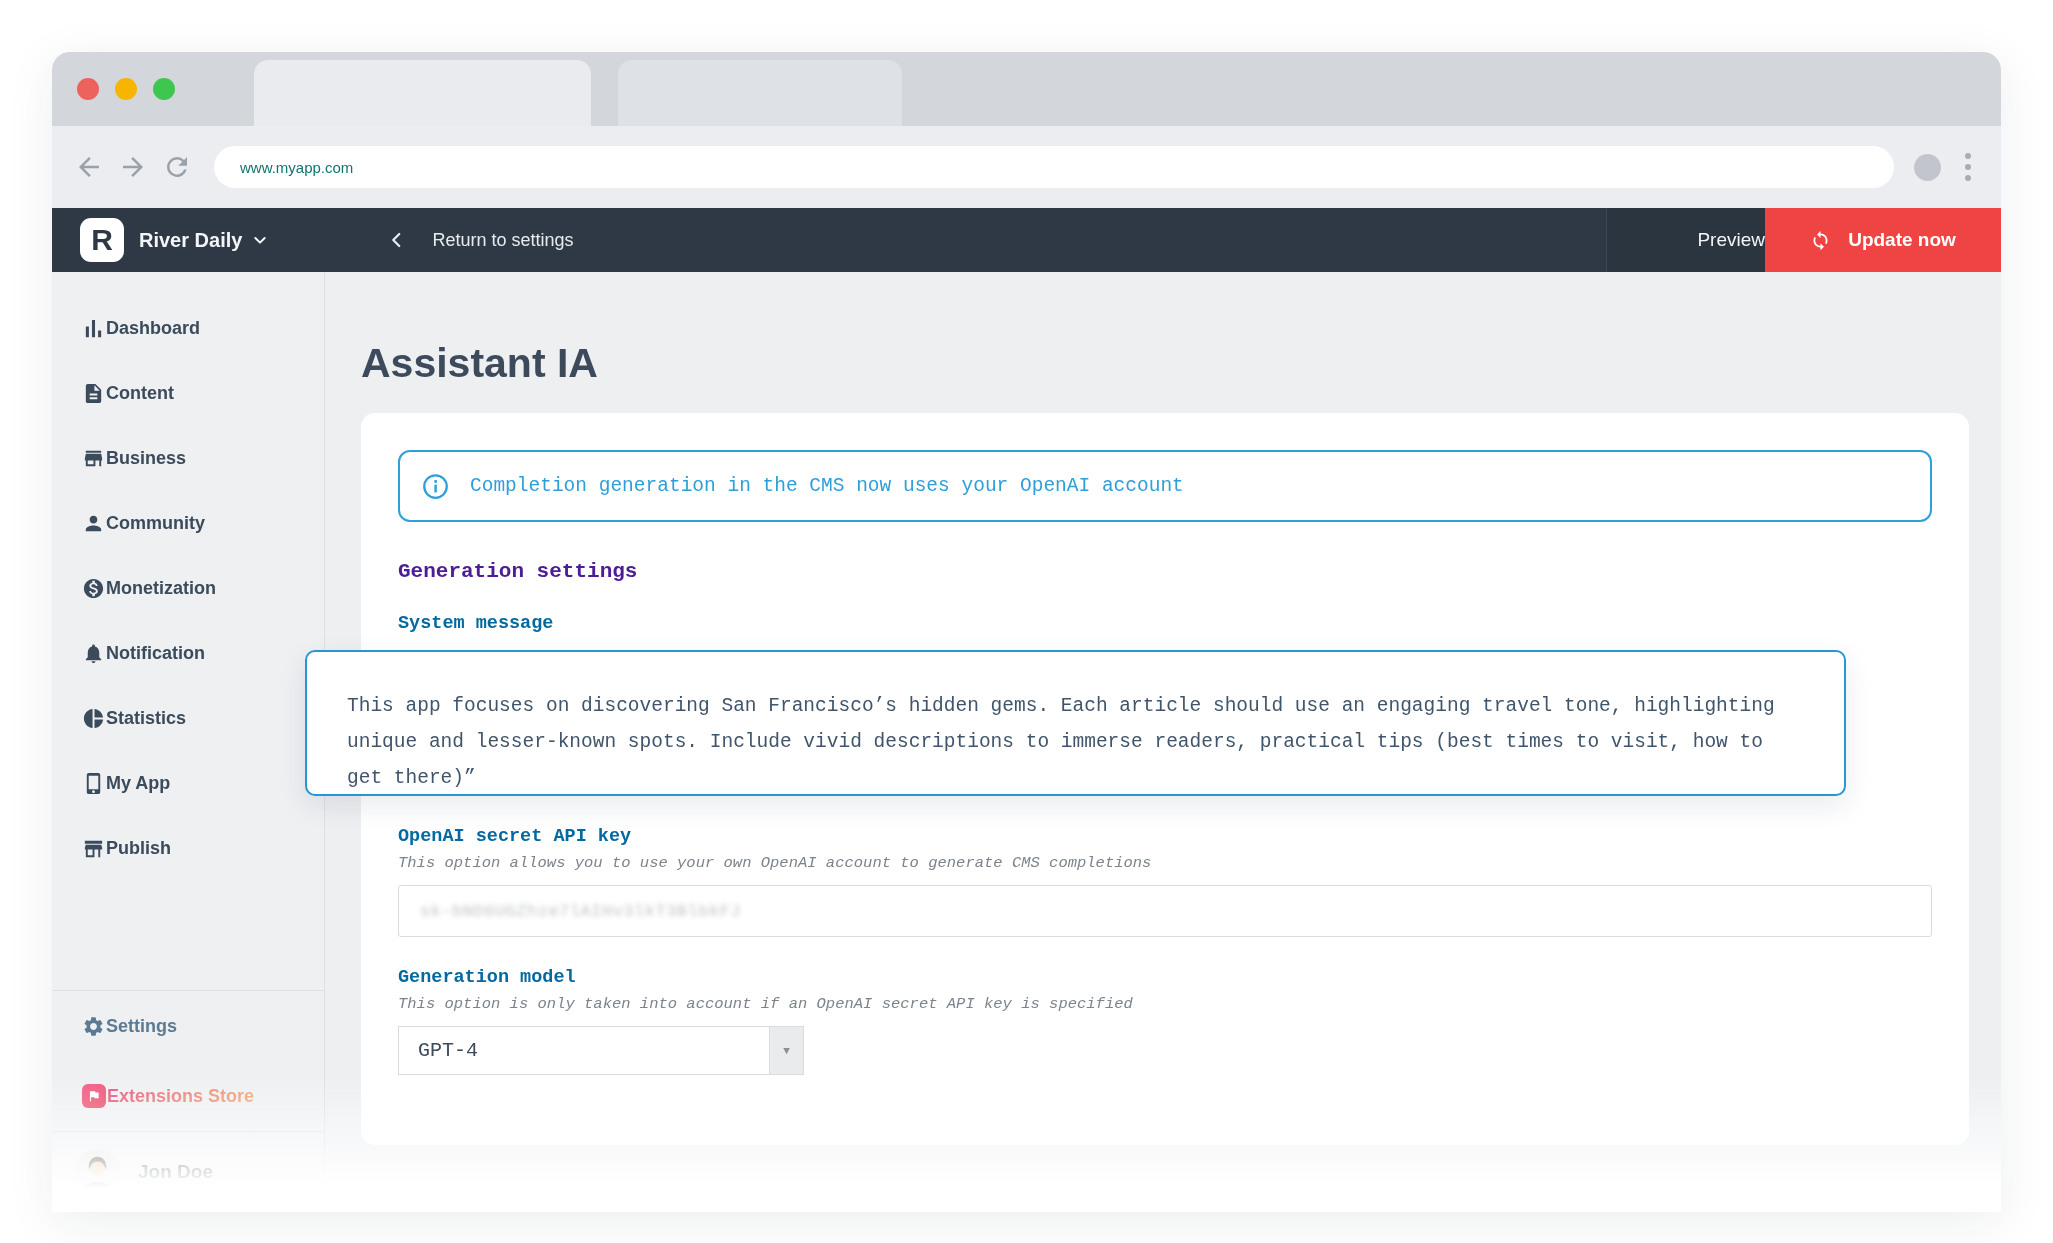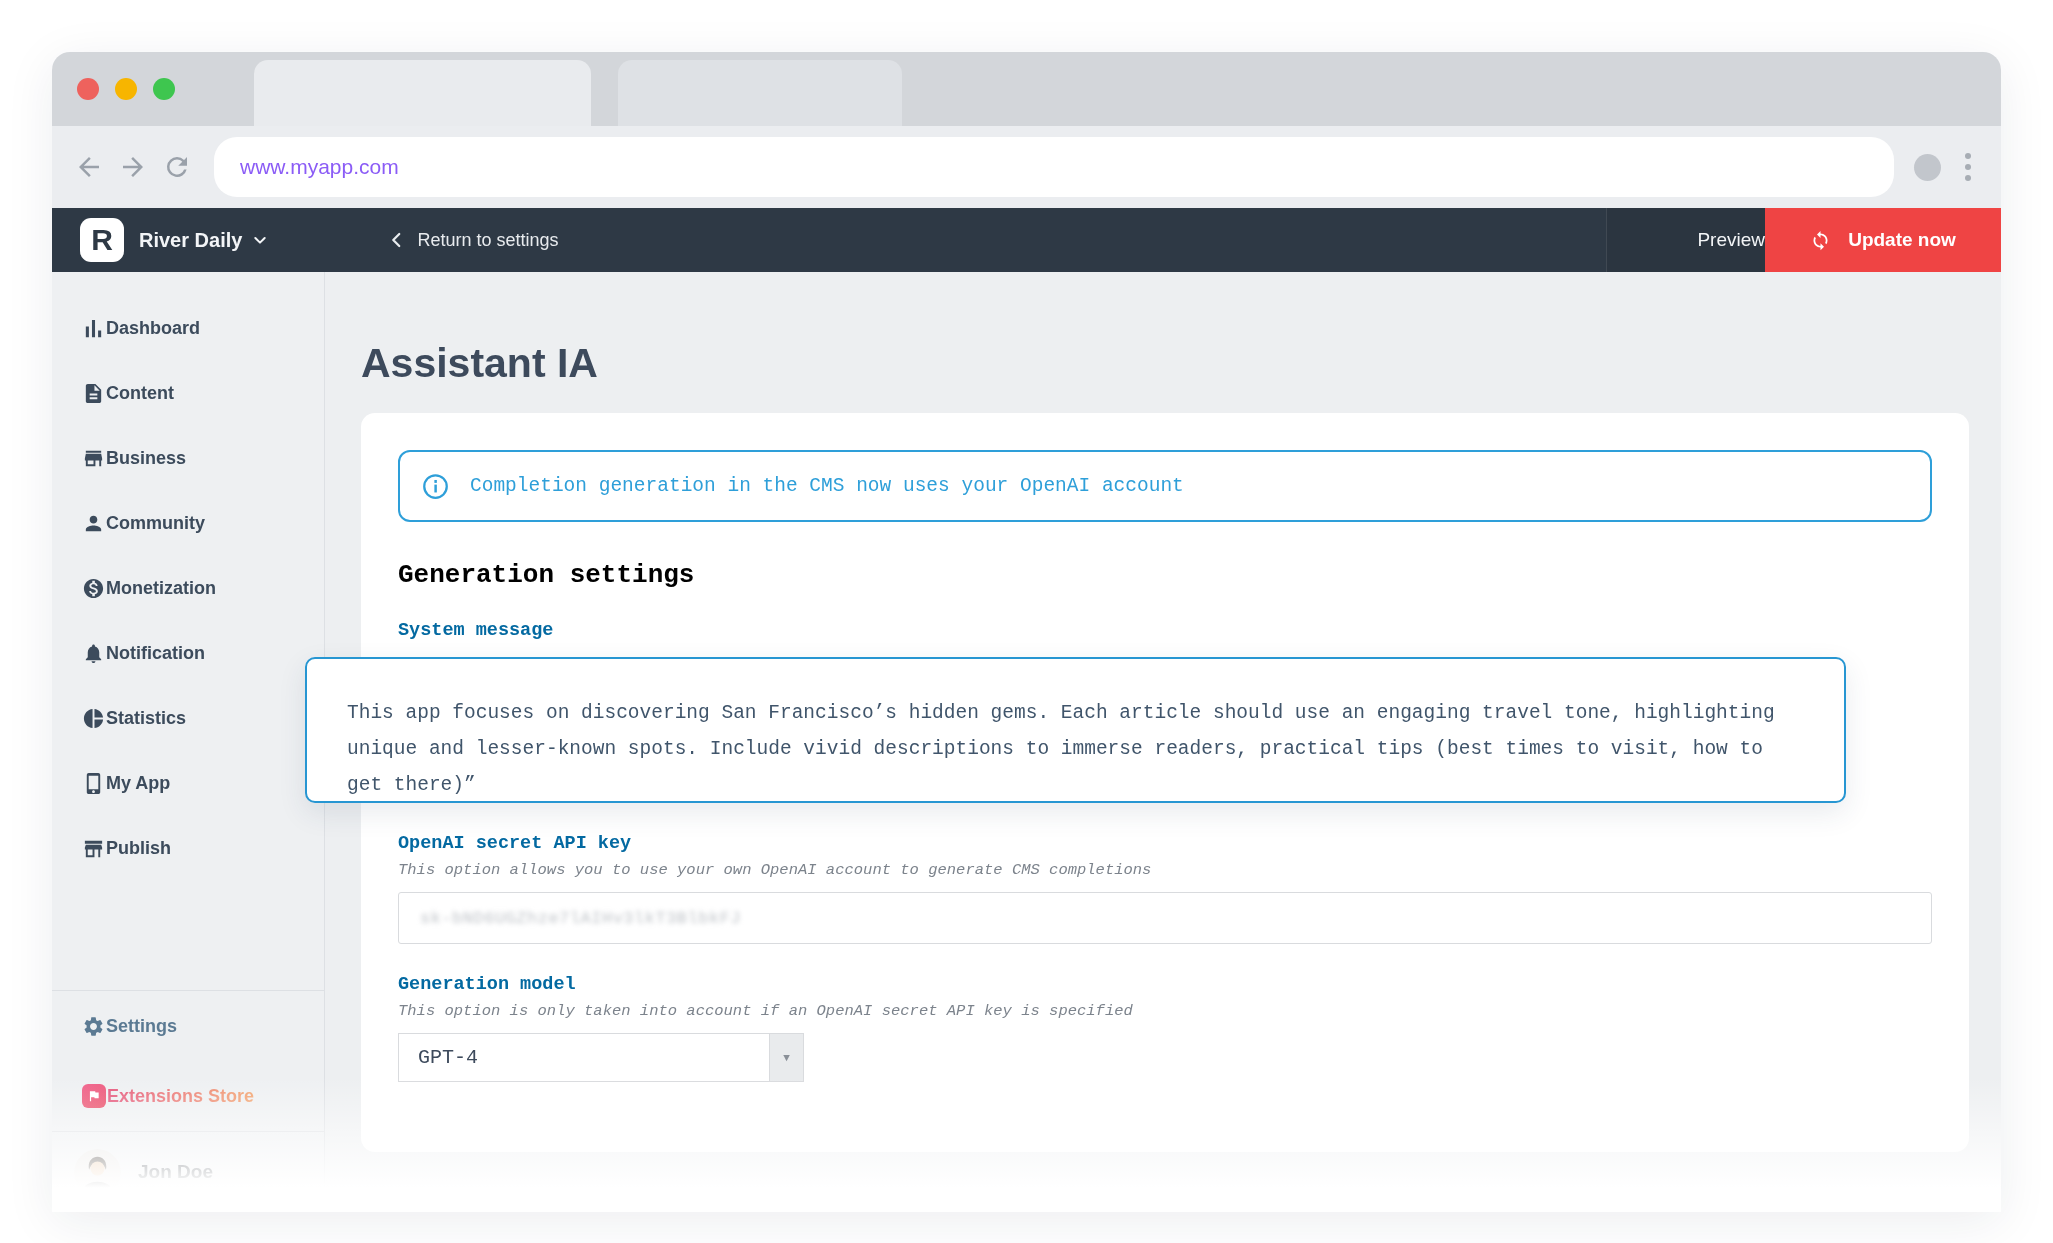--- a/index.html
+++ b/index.html
@@ -15,35 +15,35 @@
   .traffic { position:absolute; left:25px; top:26px; display:flex; gap:16px; }
   .light { width:22px; height:22px; border-radius:50%; }
   .light.red{background:#ee625d;} .light.yellow{background:#f7b500;} .light.green{background:#3ec64f;}
   .tab { position:absolute; top:8px; height:66px; border-radius:14px 14px 0 0; }
   .tab.active { left:202px; width:337px; background:#e9ebee; }
   .tab.inactive { left:566px; width:284px; background:#dee1e5; }
 
   .urlrow { height:82px; background:#ebedf0; display:flex; align-items:center; padding-left:22px; }
   .nav-arrow { width:30px; height:30px; color:#9aa1aa; margin-right:14px; flex:none; }
   .nav-arrow svg { width:100%; height:100%; }
-  .urlbar { width:1680px; height:60px; background:#ffffff; border-radius:23px;
+  .urlbar { width:1680px; height:42px; background:#ffffff; border-radius:23px;
     display:flex; align-items:center; padding-left:26px; margin-left:8px;
-    color:#8b5cf6; font-size:21px; }
+    color:#0f766e; font-size:15px; }
   .chrome-avatar { width:27px; height:27px; border-radius:50%; background:#c2c6cc; margin-left:20px; flex:none; }
   .kebab { display:flex; flex-direction:column; gap:5px; margin-left:24px; }
   .kebab i { width:6px; height:6px; border-radius:50%; background:#a7adb4; }
 
   
   .appbar { height:64px; background:#2e3945; display:flex; align-items:center; color:#f3f5f7; }
   .logo { width:44px; height:44px; background:#ffffff; border-radius:11px; margin-left:28px;
     display:flex; align-items:center; justify-content:center;
     color:#2e3945; font-weight:bold; font-size:30px; flex:none; }
   .appname { margin-left:15px; font-size:20px; font-weight:bold; display:flex; align-items:center; gap:10px; }
   .chev { width:16px; height:16px; }
-  .backgroup { margin-left:120px; display:flex; align-items:center; gap:11px; font-size:18px; color:#e8ebee; }
+  .backgroup { margin-left:120px; display:flex; align-items:center; gap:26px; font-size:18px; color:#e8ebee; }
   .backgroup svg { width:18px; height:18px; }
   .appbar-spacer { flex:1; }
   .previewbtn { width:159px; height:64px; display:flex; align-items:center; justify-content:flex-end;
     font-size:19px; border-left:1px solid rgba(255,255,255,.10); background:#2b3540; }
   .updatebtn { width:236px; height:64px; background:#ef4444; display:flex; align-items:center;
     justify-content:center; gap:17px; font-size:19px; font-weight:bold; color:#fff; }
   .updatebtn svg { width:21px; height:21px; }
 
   
   .mainrow { position:absolute; top:220px; bottom:0; left:0; right:0; display:flex; }
@@ -68,21 +68,21 @@
   .sidebar .spacer { flex:1; }
 
   
   .content { flex:1; background:#edeff1; padding-left:36px; }
   .page-title { margin-top:68px; font-size:41px; font-weight:bold; color:#3d4a5c; }
   .card { margin-top:26px; width:1608px; background:#ffffff; border-radius:14px;
     padding:37px 37px 70px 37px;font-family:Liberation Mono, monospace; }
   .banner { height:72px; border:2px solid #2e9fd9; border-radius:12px; display:flex;
     align-items:center; gap:21px; padding-left:22px; color:#2e9fd9; font-size:19.5px; }
   .banner svg { width:27px; height:27px; flex:none; }
-  .section-h { margin-top:38px; font-size:26px; font-weight:bold; color:#000000; }
+  .section-h { margin-top:38px; font-size:21px; font-weight:bold; color:#4c1d95; }
   .field-label { margin-top:30px; font-size:18.5px; font-weight:bold; color:#0369a1; }
   .field-desc { margin-top:7px; font-style:italic; font-size:15.5px; color:#7c838c; }
   .textarea-box { margin-top:16px; margin-left:-93px; margin-right:86px; height:146px;
     background:#fff; border:2px solid #2796d2; border-radius:10px;
     box-shadow:0 10px 28px rgba(40,60,90,.10); padding:36px 40px 0 40px;
     font-size:19.5px; color:#40556b; line-height:36px; }
   .input-box { margin-top:13px; height:52px; border:1px solid #d9dbde; border-radius:3px;
     background:#fff; display:flex; align-items:center; padding-left:21px; }
   .blurred { font-size:17px; color:#bfc3c8; filter:blur(2.6px); letter-spacing:.5px; }
   .select-box { margin-top:13px; width:406px; height:49px; border:1px solid #d9dbde;

